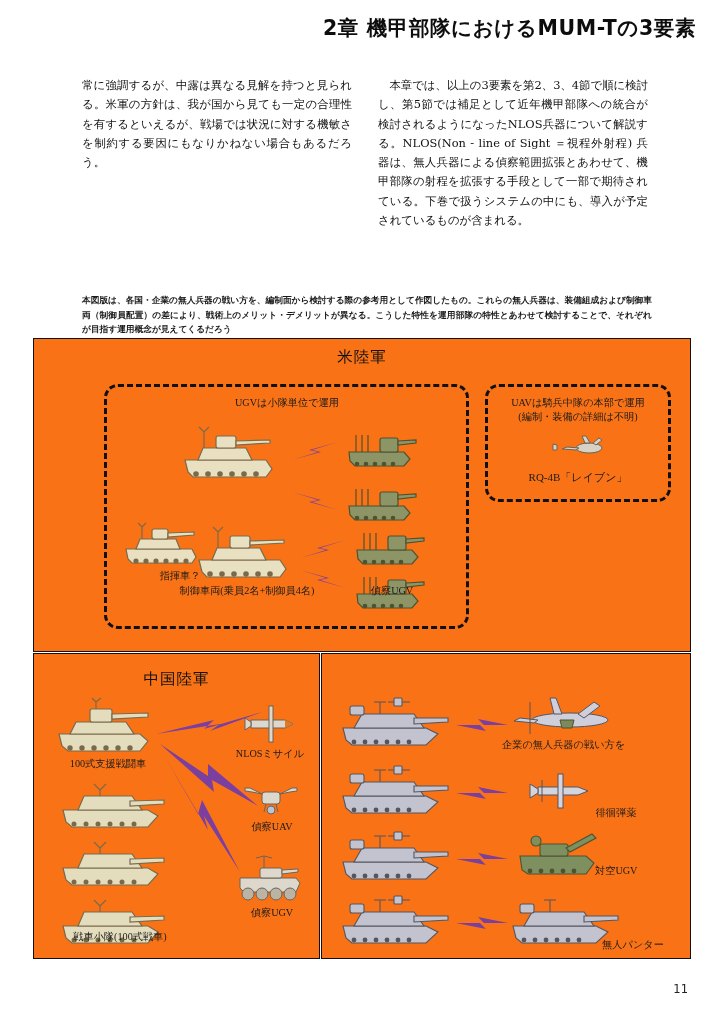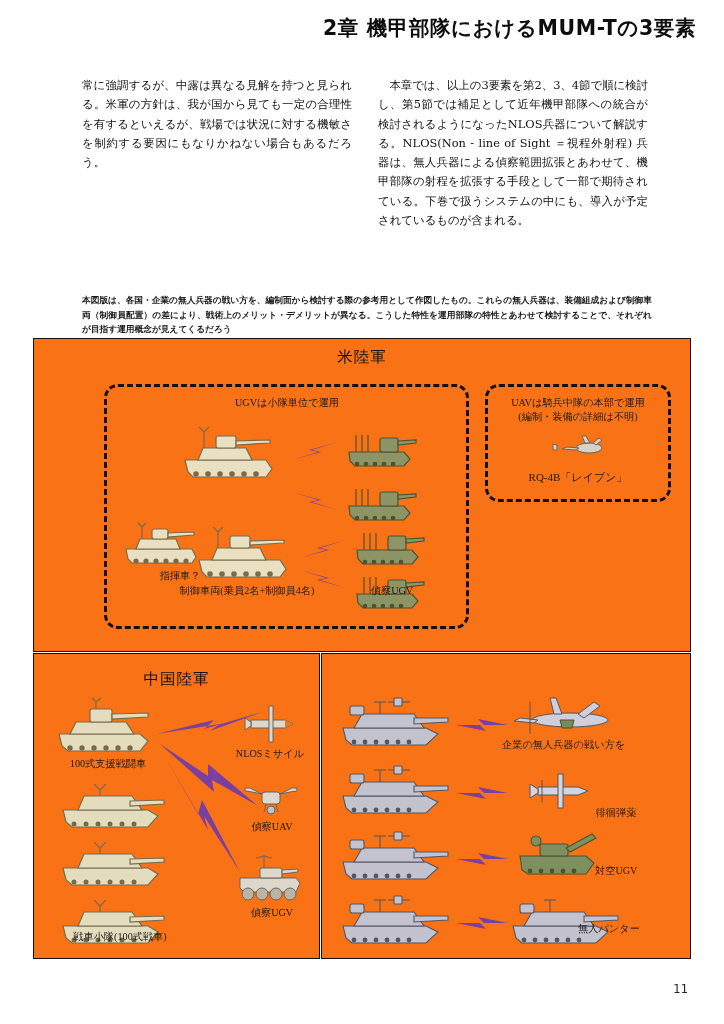--- a/index.html
+++ b/index.html
@@ -629,17 +629,17 @@
       <g fill="#55555f">
         <circle cx="14" cy="48" r="2.4"></circle>
           <circle cx="25" cy="48" r="2.4"></circle>
         <circle cx="36" cy="48" r="2.4"></circle>
           <circle cx="47" cy="48" r="2.4"></circle>
         <circle cx="58" cy="48" r="2.4"></circle>
           <circle cx="69" cy="48" r="2.4"></circle>
       </g>
     </svg>
   </div>
-  <div class="fig-label" style="left:256px; top:268px; width:110px; text-align:left;">無人パンター</div>
+  <div class="fig-label" style="left:256px; top:284px; width:110px; text-align:center;">無人パンター</div>
 
 </div>
 
 <div id="page-number">11</div>
 
 </body></html>

